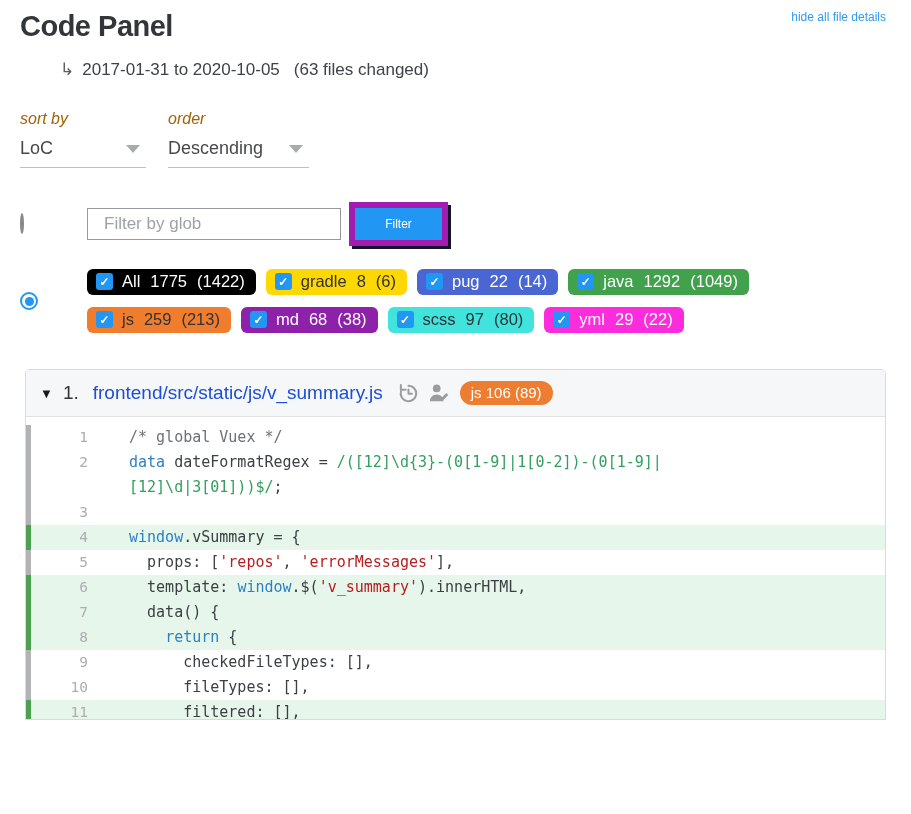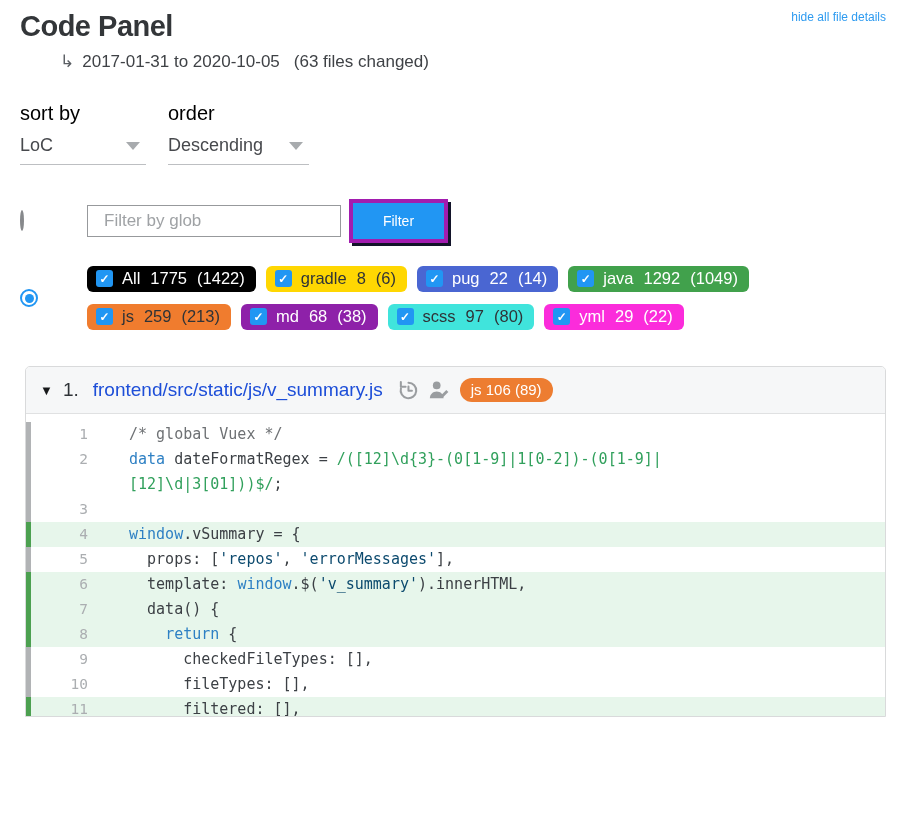--- a/index.html
+++ b/index.html
@@ -7,45 +7,45 @@
     font-family: "Liberation Sans", sans-serif; color: #3f4246; }
   .page { width: 911px; height: 814px; padding: 10px 25px 0 20px; position: relative; }
 
   
   .topbar { display: flex; justify-content: space-between; align-items: flex-start; }
   .h1 { font-size: 29px; font-weight: 700; color: #333639; letter-spacing: -0.5px; }
   .link { font-size: 12px; color: #2e9bf0; cursor: pointer; }
   .h2 { font-size: 29px; font-weight: 700; color: #2196f3; margin-top: 17px; letter-spacing: -0.5px; }
   .crumb { font-size: 17px; margin-top: 10px; color: #3f4246; }
   .crumb .arrow { color: #5a5e63; margin-right: 8px; }
-  .crumb2 { margin-left: 40px; margin-top: 8px; }
+  .crumb2 { margin-left: 40px; margin-top: 16px; }
   .crumb2 .files { margin-left: 14px; }
 
   
   .sort-row { display: flex; gap: 22px; margin-top: 30px; }
-  .select-label { font-size: 20px; color: #000000; }
+  .select-label { font-size: 16px; color: #a16207; font-style: italic; }
   .select { margin-top: 7px; border-bottom: 1px solid #bdbfc2; padding: 3px 2px 8px 0;
     display: flex; justify-content: space-between; align-items: center; cursor: pointer; }
   .select-value { font-size: 18px; color: #47494d; }
   .caret { width: 0; height: 0; border-left: 7px solid transparent; border-right: 7px solid transparent;
     border-top: 8px solid #a8abae; margin-right: 4px; }
   .sel-sort { width: 126px; }
   .sel-order { width: 141px; }
 
   
   .filter-row { display: flex; align-items: center; margin-top: 34px; }
   .radio-col { width: 67px; flex: 0 0 67px; }
   .radio { width: 18px; height: 18px; border-radius: 50%; border: 2px solid #87898c; cursor: pointer; }
   .radio.checked { border-color: #2196f3; display: flex; align-items: center; justify-content: center; }
   .radio.checked::after { content: ""; width: 9px; height: 9px; border-radius: 50%; background: #2196f3; }
   .glob-input { width: 254px; height: 32px; border: 1px solid #97999c; background: #fff;
     font-family: "Liberation Sans", sans-serif; font-size: 17px; color: #3f4246; padding: 0 16px; outline: none; }
   .glob-input::placeholder { color: #9fa2a5; }
   .filter-btn { margin-left: 8px; width: 99px; height: 44px; background: #2196f3; color: #fff;
-    font-family: "Liberation Sans", sans-serif; font-size: 14px; border: 4px solid #a21caf;
+    font-family: "Liberation Sans", sans-serif; font-size: 12px; border: 6px solid #a21caf;
     box-shadow: 3px 3px 0 0 #13142a; cursor: pointer; }
 
   
   .chips-row { display: flex; align-items: center; margin-top: 23px; }
   .chips-wrap { display: flex; flex-wrap: wrap; gap: 12px 10px; max-width: 740px; }
   .chip { display: inline-flex; align-items: center; gap: 9px; border-radius: 6px;
     padding: 3px 11px 4px 9px; font-size: 16.5px; cursor: pointer; }
   .chip .nums { margin-left: 1px; }
   .checkbox { width: 17px; height: 17px; border-radius: 3px; background: #2196f3; color: #fff;
     display: inline-flex; align-items: center; justify-content: center;
@@ -68,21 +68,21 @@
   .code { padding-top: 8px; font-family: "DejaVu Sans Mono", monospace; font-size: 15px; }
   .code-line { display: flex; line-height: 25px; min-height: 25px; }
   .bar { flex: 0 0 5px; width: 5px; }
   .bar.green { background: #4ca050; }
   .bar.gray { background: #b1b3b5; }
   .lnum { flex: 0 0 65px; text-align: right; padding-right: 8px; color: #abaeb1; font-size: 14.5px;
     user-select: none; }
   .ltext { padding-left: 33px; white-space: pre-wrap; word-break: break-all; flex: 1; }
   .code-line.hl .ltext, .code-line.hl .lnum { background: #e7f6eb; }
   .tok-kw { color: #2e80c4; }
-  .tok-str { color: #0c4a6e; }
+  .tok-str { color: #b91c1c; }
   .tok-re { color: #31a05c; }
   .tok-cm { color: #6e7174; }
   .tok-pl { color: #3c4045; }
 </style>
 </head>
 <body>
 
 <div class="page">
 
   <div class="topbar">

